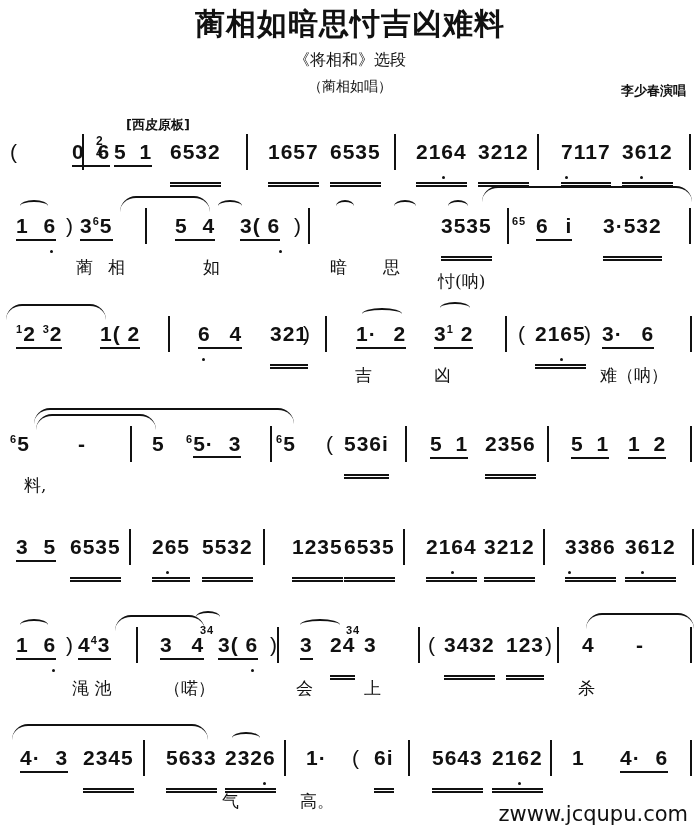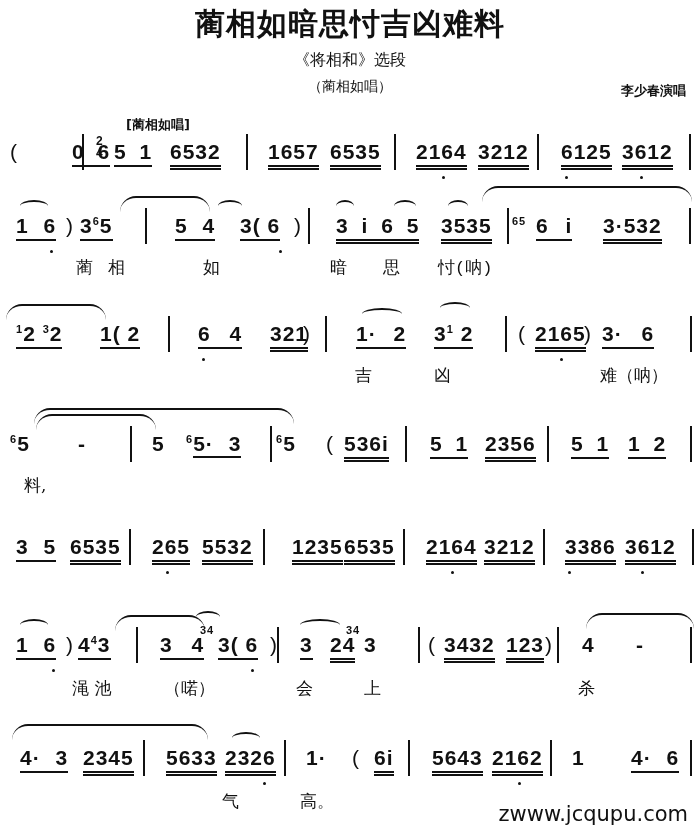--- a/index.html
+++ b/index.html
@@ -6,56 +6,56 @@
   body { width:700px; height:830px; position:relative; overflow:hidden; color:#111; font-family:"Liberation Sans", sans-serif; }
   .title { position:absolute; top:4px; left:0; width:700px; text-align:center; font-family:"DejaVu Serif", serif; font-size:30px; font-weight:bold; letter-spacing:1px; }
   .subtitle { position:absolute; top:50px; left:0; width:700px; text-align:center; font-family:"DejaVu Serif", serif; font-size:16px; }
   .role { position:absolute; top:78px; left:0; width:700px; text-align:center; font-family:Liberation Mono, monospace; font-size:14px; }
   .performer { position:absolute; top:82px; right:14px; font-family:"DejaVu Serif", serif; font-size:13px; font-weight:bold; }
   .banban { position:absolute; top:116px; left:126px; font-family:"DejaVu Sans", sans-serif; font-size:13px; font-weight:bold; }
   .row { position:absolute; left:0; width:700px; }
   .notes { position:absolute; left:0; width:700px; height:36px; font-size:21px; font-weight:bold; white-space:nowrap; }
   .grp { position:absolute; top:0; letter-spacing:1px; }
   .u1 { border-bottom:2px solid #111; padding-bottom:1px; }
-  .u2 { border-bottom:5px double #111; padding-bottom:1px; }
+  .u2 { border-bottom:5px double #111; padding-bottom:18px; }
   .bar { position:absolute; top:-6px; width:2px; height:36px; background:#111; }
   .lyr { position:absolute; font-family:"DejaVu Serif", serif; font-size:17px; white-space:nowrap; }
   .grace { font-size:11px; vertical-align:super; font-weight:bold; }
   .slur { position:absolute; border-top:2px solid #111; border-radius:50% 50% 0 0; height:10px; }
   .longslur { position:absolute; border-top:2px solid #111; border-radius:20px 20px 0 0; height:14px; }
   .dot { position:absolute; width:3px; height:3px; border-radius:50%; background:#111; }
   .frac { display:inline-block; vertical-align:middle; font-size:12px; line-height:12px; text-align:center; margin-right:3px; }
   .watermark { position:absolute; right:12px; bottom:4px; font-family:"DejaVu Sans", sans-serif; font-size:21px; color:#111; }
 </style>
 </head>
 <body>
 
 <div class="title">蔺相如暗思忖吉凶难料</div>
 <div class="subtitle">《将相和》选段</div>
 <div class="role">（蔺相如唱）</div>
 <div class="performer">李少春演唱</div>
-<div class="banban">[蔺相如唱]</div>
+<div class="banban">[西皮原板]</div>
 
 <div class="row" style="top:140px;">
   <div class="notes">
     <span class="grp" style="left:10px;font-weight:normal;">(</span>
     <span class="grp u1" style="left:28px;word-spacing:6px;margin-left:44px;">0 6</span>
     <div class="bar" style="left:82px;"></div>
     <span class="grp" style="left:96px;top:-6px;"><span class="frac"><span>2</span><br><span>4</span></span></span>
     <span class="grp u1" style="left:114px;word-spacing:6px;">5 1</span>
     <span class="grp u2" style="left:170px;">6532</span>
     <div class="bar" style="left:246px;"></div>
     <span class="grp u2" style="left:268px;">1657</span>
     <span class="grp u2" style="left:330px;">6535</span>
     <div class="bar" style="left:394px;"></div>
     <span class="grp u2" style="left:416px;">2164</span>
     <div class="dot" style="left:442px;top:36px;"></div>
     <span class="grp u2" style="left:478px;">3212</span>
     <div class="bar" style="left:537px;"></div>
-    <span class="grp u2" style="left:561px;">6125</span>
+    <span class="grp u2" style="left:561px;">7117</span>
     <div class="dot" style="left:565px;top:36px;"></div>
     <span class="grp u2" style="left:622px;">3612</span>
     <div class="dot" style="left:640px;top:36px;"></div>
     <div class="bar" style="left:689px;"></div>
   </div>
 </div>
 
 <div class="row" style="top:214px;">
   <div class="slur" style="left:20px;top:-14px;width:28px;"></div>
   <div class="longslur" style="left:120px;top:-18px;width:90px;"></div>
@@ -68,34 +68,33 @@
     <span class="grp u1" style="left:16px;word-spacing:8px;">1 6</span>
     <div class="dot" style="left:50px;top:36px;"></div>
     <span class="grp" style="left:66px;font-weight:normal;">)</span>
     <span class="grp u1" style="left:80px;"><span>3</span><span class="grace">6</span><span>5</span></span>
     <div class="bar" style="left:145px;"></div>
     <span class="grp u1" style="left:175px;word-spacing:8px;">5 4</span>
     <span class="grp u1" style="left:240px;"><span>3(</span> <span>6</span></span>
     <div class="dot" style="left:279px;top:36px;"></div>
     <span class="grp" style="left:294px;font-weight:normal;">)</span>
     <div class="bar" style="left:308px;"></div>
-    <span class="grp u2" style="left:336px;word-spacing:6px;">3 i 6 5</span>
     <span class="grp u2" style="left:441px;">3535</span>
     <div class="bar" style="left:507px;"></div>
     <span class="grp" style="left:512px;"><span class="grace">65</span></span>
     <span class="grp u1" style="left:536px;word-spacing:10px;">6 i</span>
     <span class="grp u2" style="left:603px;">3·532</span>
     <div class="bar" style="left:689px;"></div>
   </div>
   <div class="lyr" style="left:76px;top:42px;">蔺</div>
   <div class="lyr" style="left:108px;top:42px;">相</div>
   <div class="lyr" style="left:203px;top:42px;">如</div>
   <div class="lyr" style="left:330px;top:42px;">暗</div>
   <div class="lyr" style="left:383px;top:42px;">思</div>
-  <div class="lyr" style="left:438px;top:42px;font-family:Liberation Mono, monospace;">忖(呐)</div>
+  <div class="lyr" style="left:438px;top:56px;">忖(呐)</div>
 </div>
 
 <div class="row" style="top:322px;">
   <div class="longslur" style="left:6px;top:-18px;width:100px;"></div>
   <div class="slur" style="left:362px;top:-14px;width:40px;"></div>
   <div class="slur" style="left:440px;top:-20px;width:30px;"></div>
   <div class="notes">
     <span class="grp u1" style="left:16px;"><span class="grace">1</span><span>2</span> <span class="grace">3</span><span>2</span></span>
     <span class="grp u1" style="left:100px;"><span>1(</span> <span>2</span></span>
     <div class="bar" style="left:168px;"></div>
@@ -219,20 +218,20 @@
     <div class="bar" style="left:284px;"></div>
     <span class="grp" style="left:306px;">1·</span>
     <span class="grp" style="left:352px;font-weight:normal;">(</span>
     <span class="grp u2" style="left:374px;">6i</span>
     <div class="bar" style="left:408px;"></div>
     <span class="grp u2" style="left:432px;">5643</span>
     <span class="grp u2" style="left:492px;">2162</span>
     <div class="dot" style="left:518px;top:36px;"></div>
     <div class="bar" style="left:550px;"></div>
     <span class="grp" style="left:572px;">1</span>
-    <span class="grp u1" style="left:620px;word-spacing:8px;margin-left:11px;">4· 6</span>
+    <span class="grp u1" style="left:620px;word-spacing:8px;">4· 6</span>
     <div class="bar" style="left:690px;"></div>
   </div>
   <div class="lyr" style="left:222px;top:44px;">气</div>
   <div class="lyr" style="left:300px;top:44px;">高。</div>
 </div>
 
 <div class="watermark">zwww.jcqupu.com</div>
 
 </body></html>

